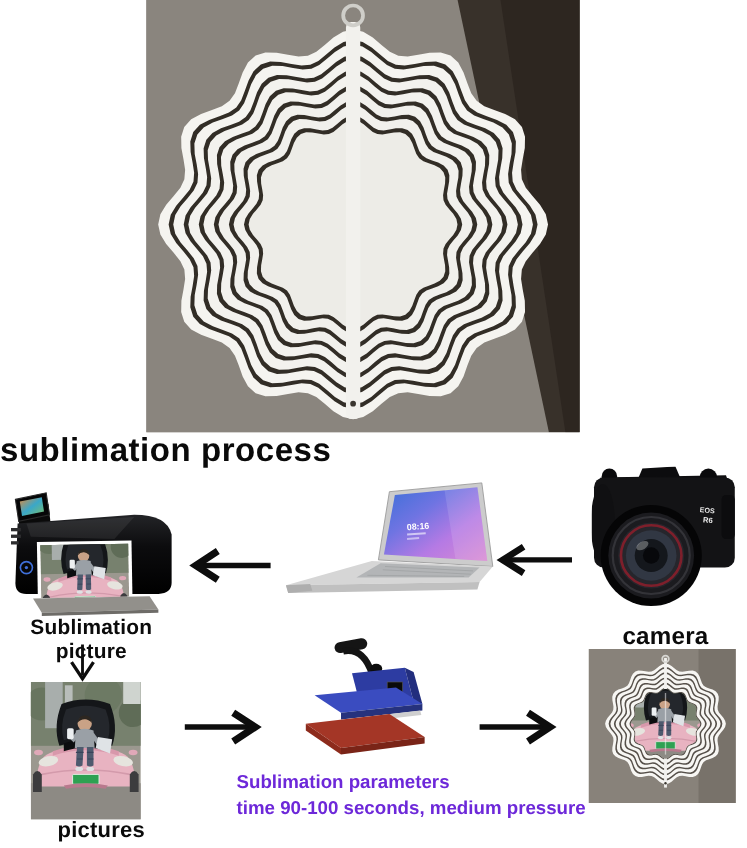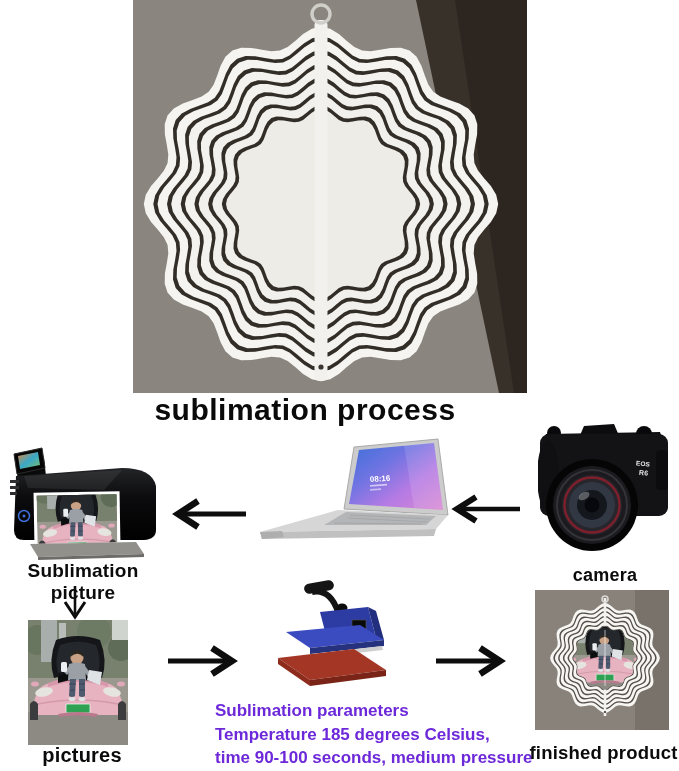--- a/index.html
+++ b/index.html
@@ -1,26 +1,26 @@
 <!DOCTYPE html>
 <html><head>
 <meta charset="utf-8">
 <style>
   html,body{margin:0;padding:0;background:#ffffff;}
   body{font-family:"Liberation Sans", sans-serif;}
   .canvas{position:relative;width:679px;height:771px;background:#ffffff;overflow:hidden;}
   .hero{position:absolute;left:133px;top:0;width:394px;height:393px;background:#8a857e;}
   .hero svg{display:block;}
-  .title{position:absolute;left:0;top:393px;width:610px;margin:0;text-align:center;
+  .title{position:absolute;left:0;top:393px;width:610px;margin:0;text-align:left;
          font-size:30px;font-weight:700;color:#0a0a0a;letter-spacing:.5px;}
   .label{position:absolute;font-weight:600;color:#0b0b0b;text-align:center;letter-spacing:.2px;}
   .lbl-subpic{left:-2px;top:560px;width:170px;font-size:19px;}
   .lbl-computer{left:262px;top:548px;width:180px;font-size:19px;}
-  .lbl-camera{left:540px;top:565px;width:130px;font-size:18px;}
-  .lbl-pictures{left:14px;top:744px;width:136px;font-size:20px;}
+  .lbl-camera{left:540px;top:565px;width:130px;font-size:22px;}
+  .lbl-pictures{left:24px;top:744px;width:136px;font-size:20px;}
   .lbl-finished{left:528px;top:742px;width:151px;font-size:18.5px;}
   .params{position:absolute;left:215px;top:699px;font-size:17px;font-weight:600;
           color:#6d28d9;line-height:23.5px;white-space:nowrap;}
   .arrow{position:absolute;}
   .arrow line,.arrow polyline{stroke:#0d0d0d;fill:none;}
 </style>
 </head>
 <body>
 
 <div class="canvas">
@@ -207,21 +207,20 @@
     <polygon points="18,52 92,45 116,60 42,68" fill="#3a4cc0"></polygon>
     <polygon points="42,68 116,60 116,66 42,74" fill="#26327d"></polygon>
     <polygon points="44,74 114,66 115,70 45,78" fill="#cfcfcf"></polygon>
     <polygon points="10,78 86,69 118,90 42,100" fill="#a43626"></polygon>
     <polygon points="42,100 118,90 118,96 42,106" fill="#7a2417"></polygon>
     <polygon points="10,78 42,100 42,106 10,84" fill="#8d2b1c"></polygon>
   </svg>
 
   <div class="params">
     <div>Sublimation parameters</div>
-    <div>Temperature 185 degrees Celsius,</div>
     <div>time 90-100 seconds, medium pressure</div>
   </div>
 
   <svg class="arrow" style="left:434px;top:644px" viewBox="0 0 74 34" width="74" height="34">
     <line x1="2" y1="17" x2="63" y2="17" stroke-width="5"></line>
     <polyline points="46,4 66,17 46,30" stroke-width="6.5"></polyline>
   </svg>
 
   <svg class="arrow" style="left:535px;top:590px" viewBox="0 0 134 140" width="134" height="140">
     <rect width="134" height="140" fill="#88827a"></rect>
@@ -244,15 +243,14 @@
           <path id="fin-clip-path" d="M101.6,68.0L101.3,69.6L100.3,71.2L99.1,72.6L98.1,74.0L97.4,75.4L97.3,76.9L97.5,78.6L97.9,80.4L97.9,82.2L97.4,83.8L96.2,85.0L94.7,85.9L92.9,86.6L91.3,87.2L90.1,88.1L89.2,89.3L88.6,90.9L87.9,92.7L87.0,94.2L85.8,95.4L84.2,95.9L82.4,95.9L80.6,95.5L78.9,95.3L77.4,95.4L76.0,96.1L74.6,97.1L73.2,98.3L71.6,99.3L70.0,99.6L68.4,99.3L66.8,98.3L65.4,97.1L64.0,96.1L62.6,95.4L61.1,95.3L59.4,95.5L57.6,95.9L55.8,95.9L54.2,95.4L53.0,94.2L52.1,92.7L51.4,90.9L50.8,89.3L49.9,88.1L48.7,87.2L47.1,86.6L45.3,85.9L43.8,85.0L42.6,83.8L42.1,82.2L42.1,80.4L42.5,78.6L42.7,76.9L42.6,75.4L41.9,74.0L40.9,72.6L39.7,71.2L38.7,69.6L38.4,68.0L38.7,66.4L39.7,64.8L40.9,63.4L41.9,62.0L42.6,60.6L42.7,59.1L42.5,57.4L42.1,55.6L42.1,53.8L42.6,52.2L43.8,51.0L45.3,50.1L47.1,49.4L48.7,48.8L49.9,47.9L50.8,46.7L51.4,45.1L52.1,43.3L53.0,41.8L54.2,40.6L55.8,40.1L57.6,40.1L59.4,40.5L61.1,40.7L62.6,40.6L64.0,39.9L65.4,38.9L66.8,37.7L68.4,36.7L70.0,36.4L71.6,36.7L73.2,37.7L74.6,38.9L76.0,39.9L77.4,40.6L78.9,40.7L80.6,40.5L82.4,40.1L84.2,40.1L85.8,40.6L87.0,41.8L87.9,43.3L88.6,45.1L89.2,46.7L90.1,47.9L91.3,48.8L92.9,49.4L94.7,50.1L96.2,51.0L97.4,52.2L97.9,53.8L97.9,55.6L97.5,57.4L97.3,59.1L97.4,60.6L98.1,62.0L99.1,63.4L100.3,64.8L101.3,66.4L101.6,68.0Z"></path>
         </clipPath>
       </defs>
     <g clip-path="url(#fin-clip)">
       <use href="#car-scene" transform="translate(33,22.1) scale(0.74)"></use>
     </g>
     <rect x="69.4" y="40" width="1.2" height="56" fill="#ffffff" opacity="0.5"></rect>
     <circle cx="70" cy="122" r="1.1" fill="#3a362f"></circle>
     <circle cx="70" cy="9" r="3" fill="none" stroke="#d8d7d3" stroke-width="1.6"></circle>
   </svg>
-  <div class="label lbl-finished">finished product</div>
 
 </div>
 
 </body></html>

